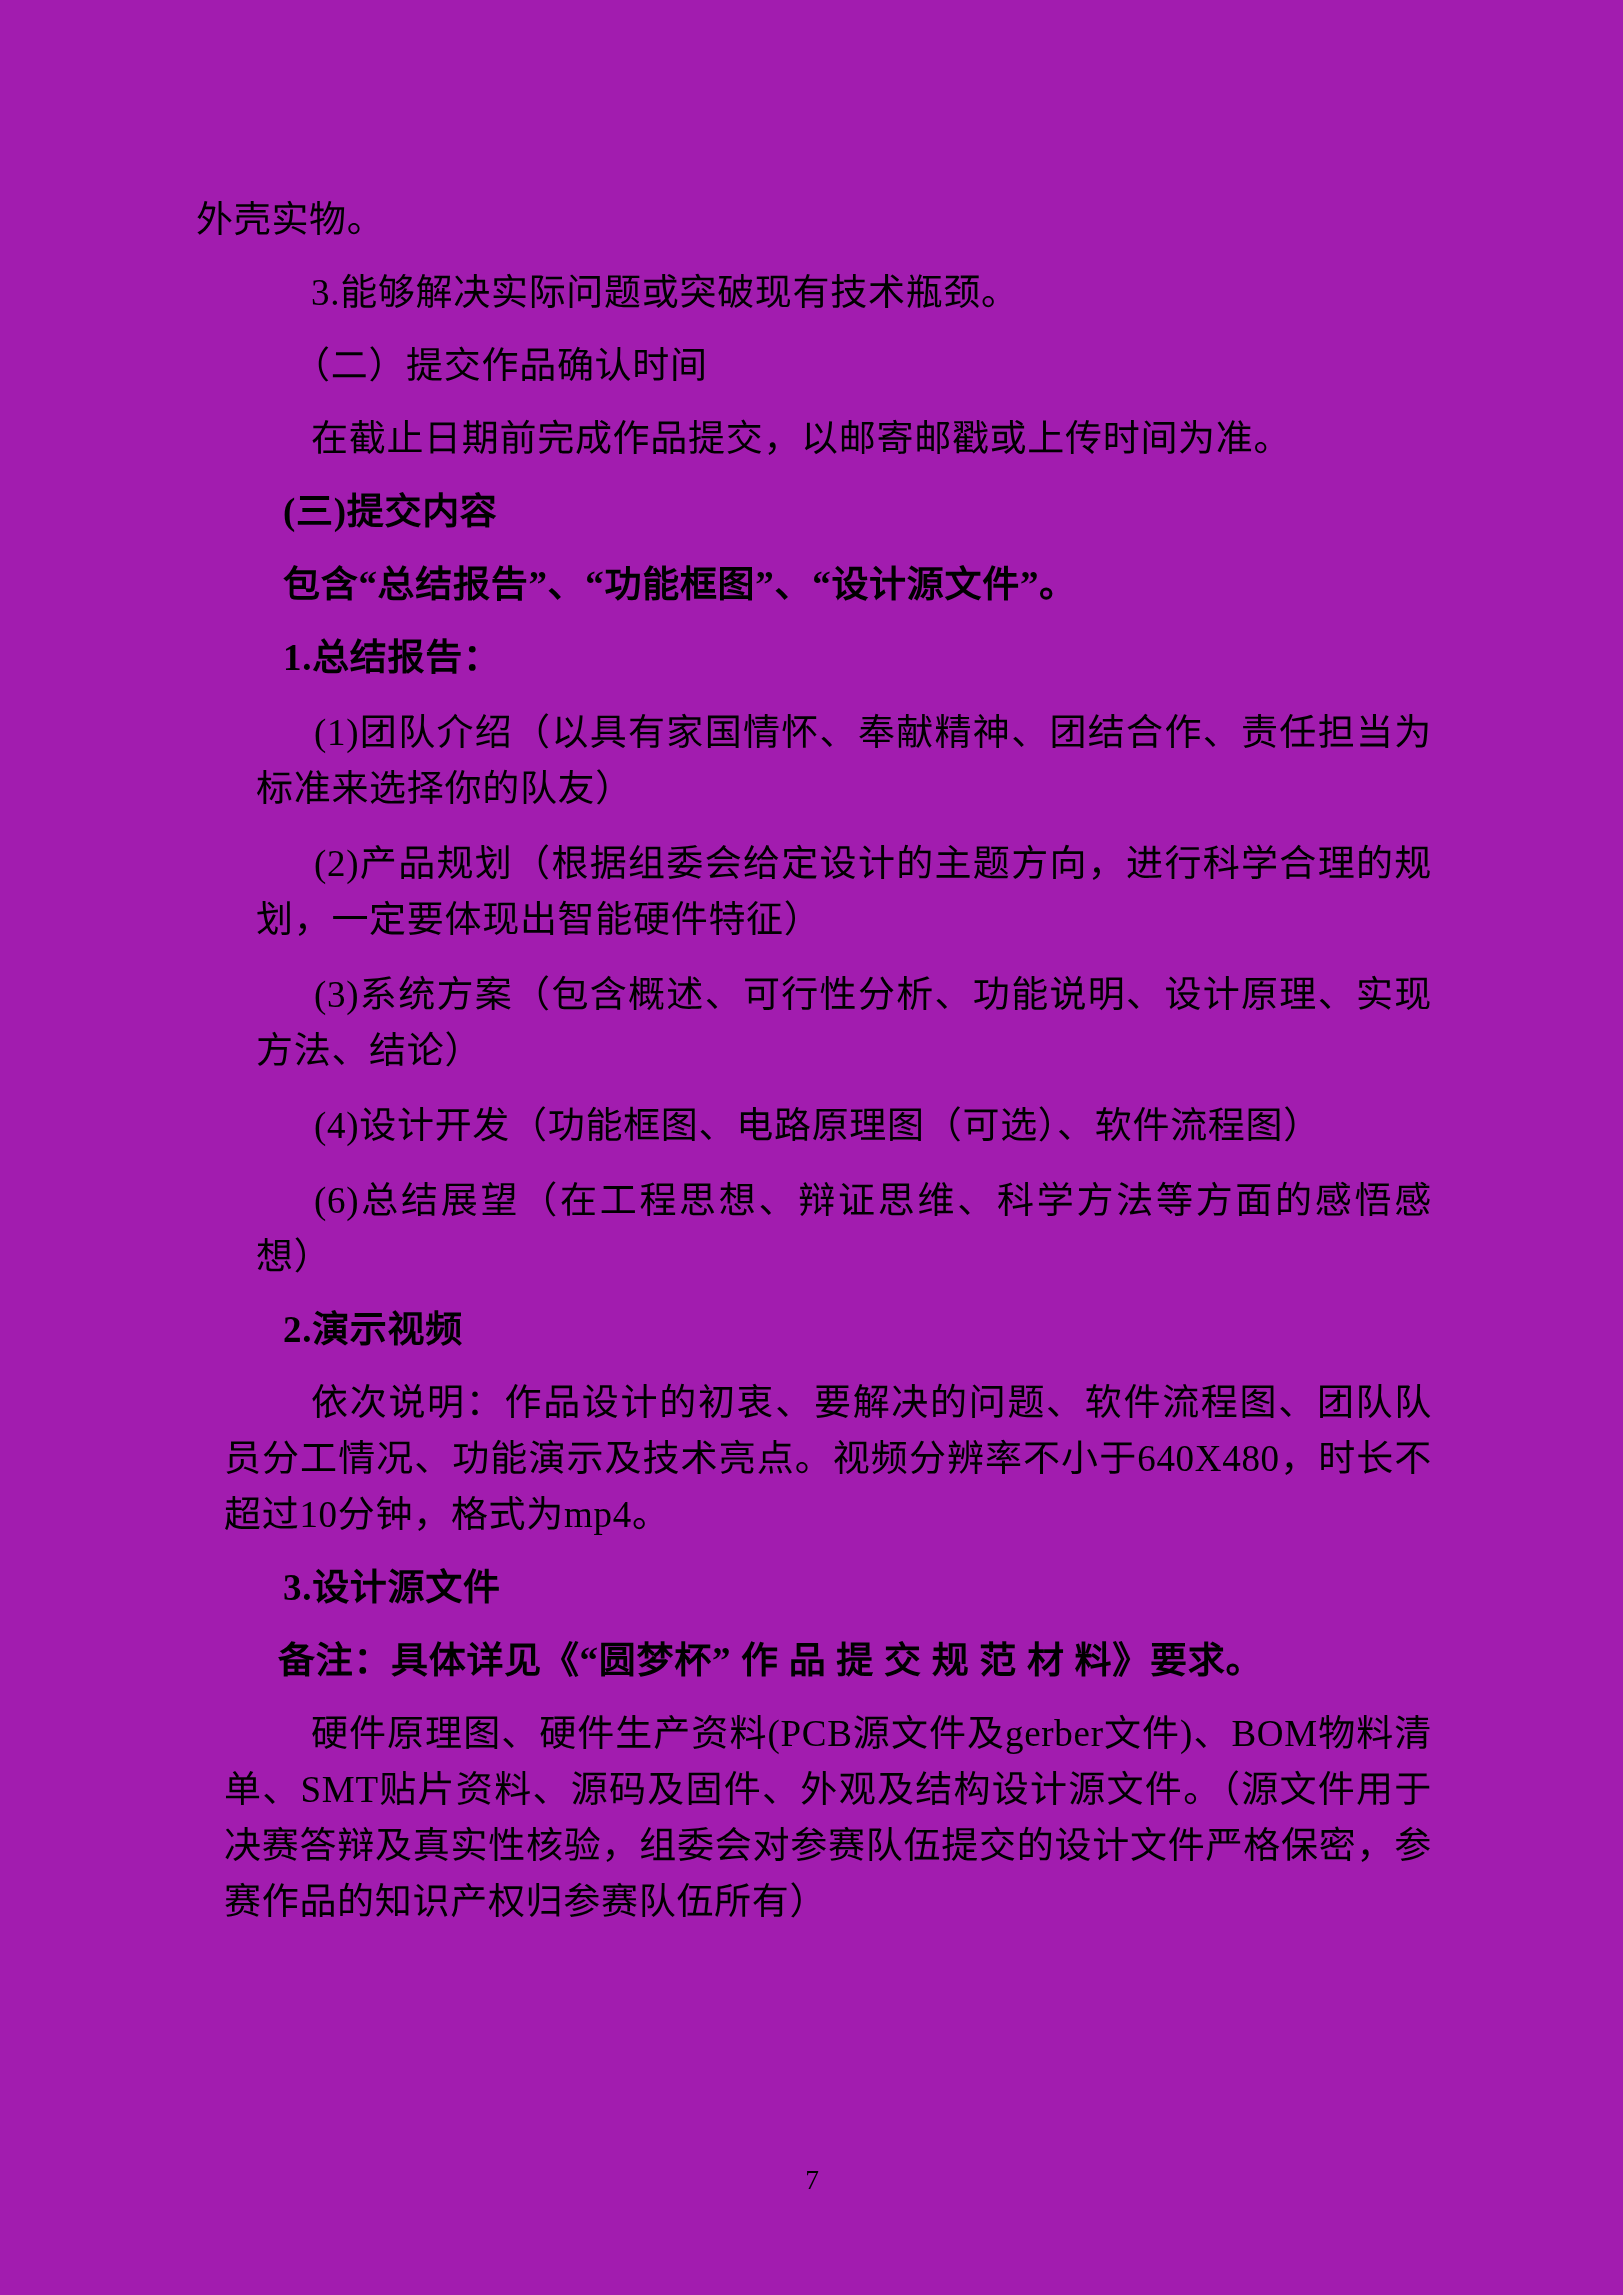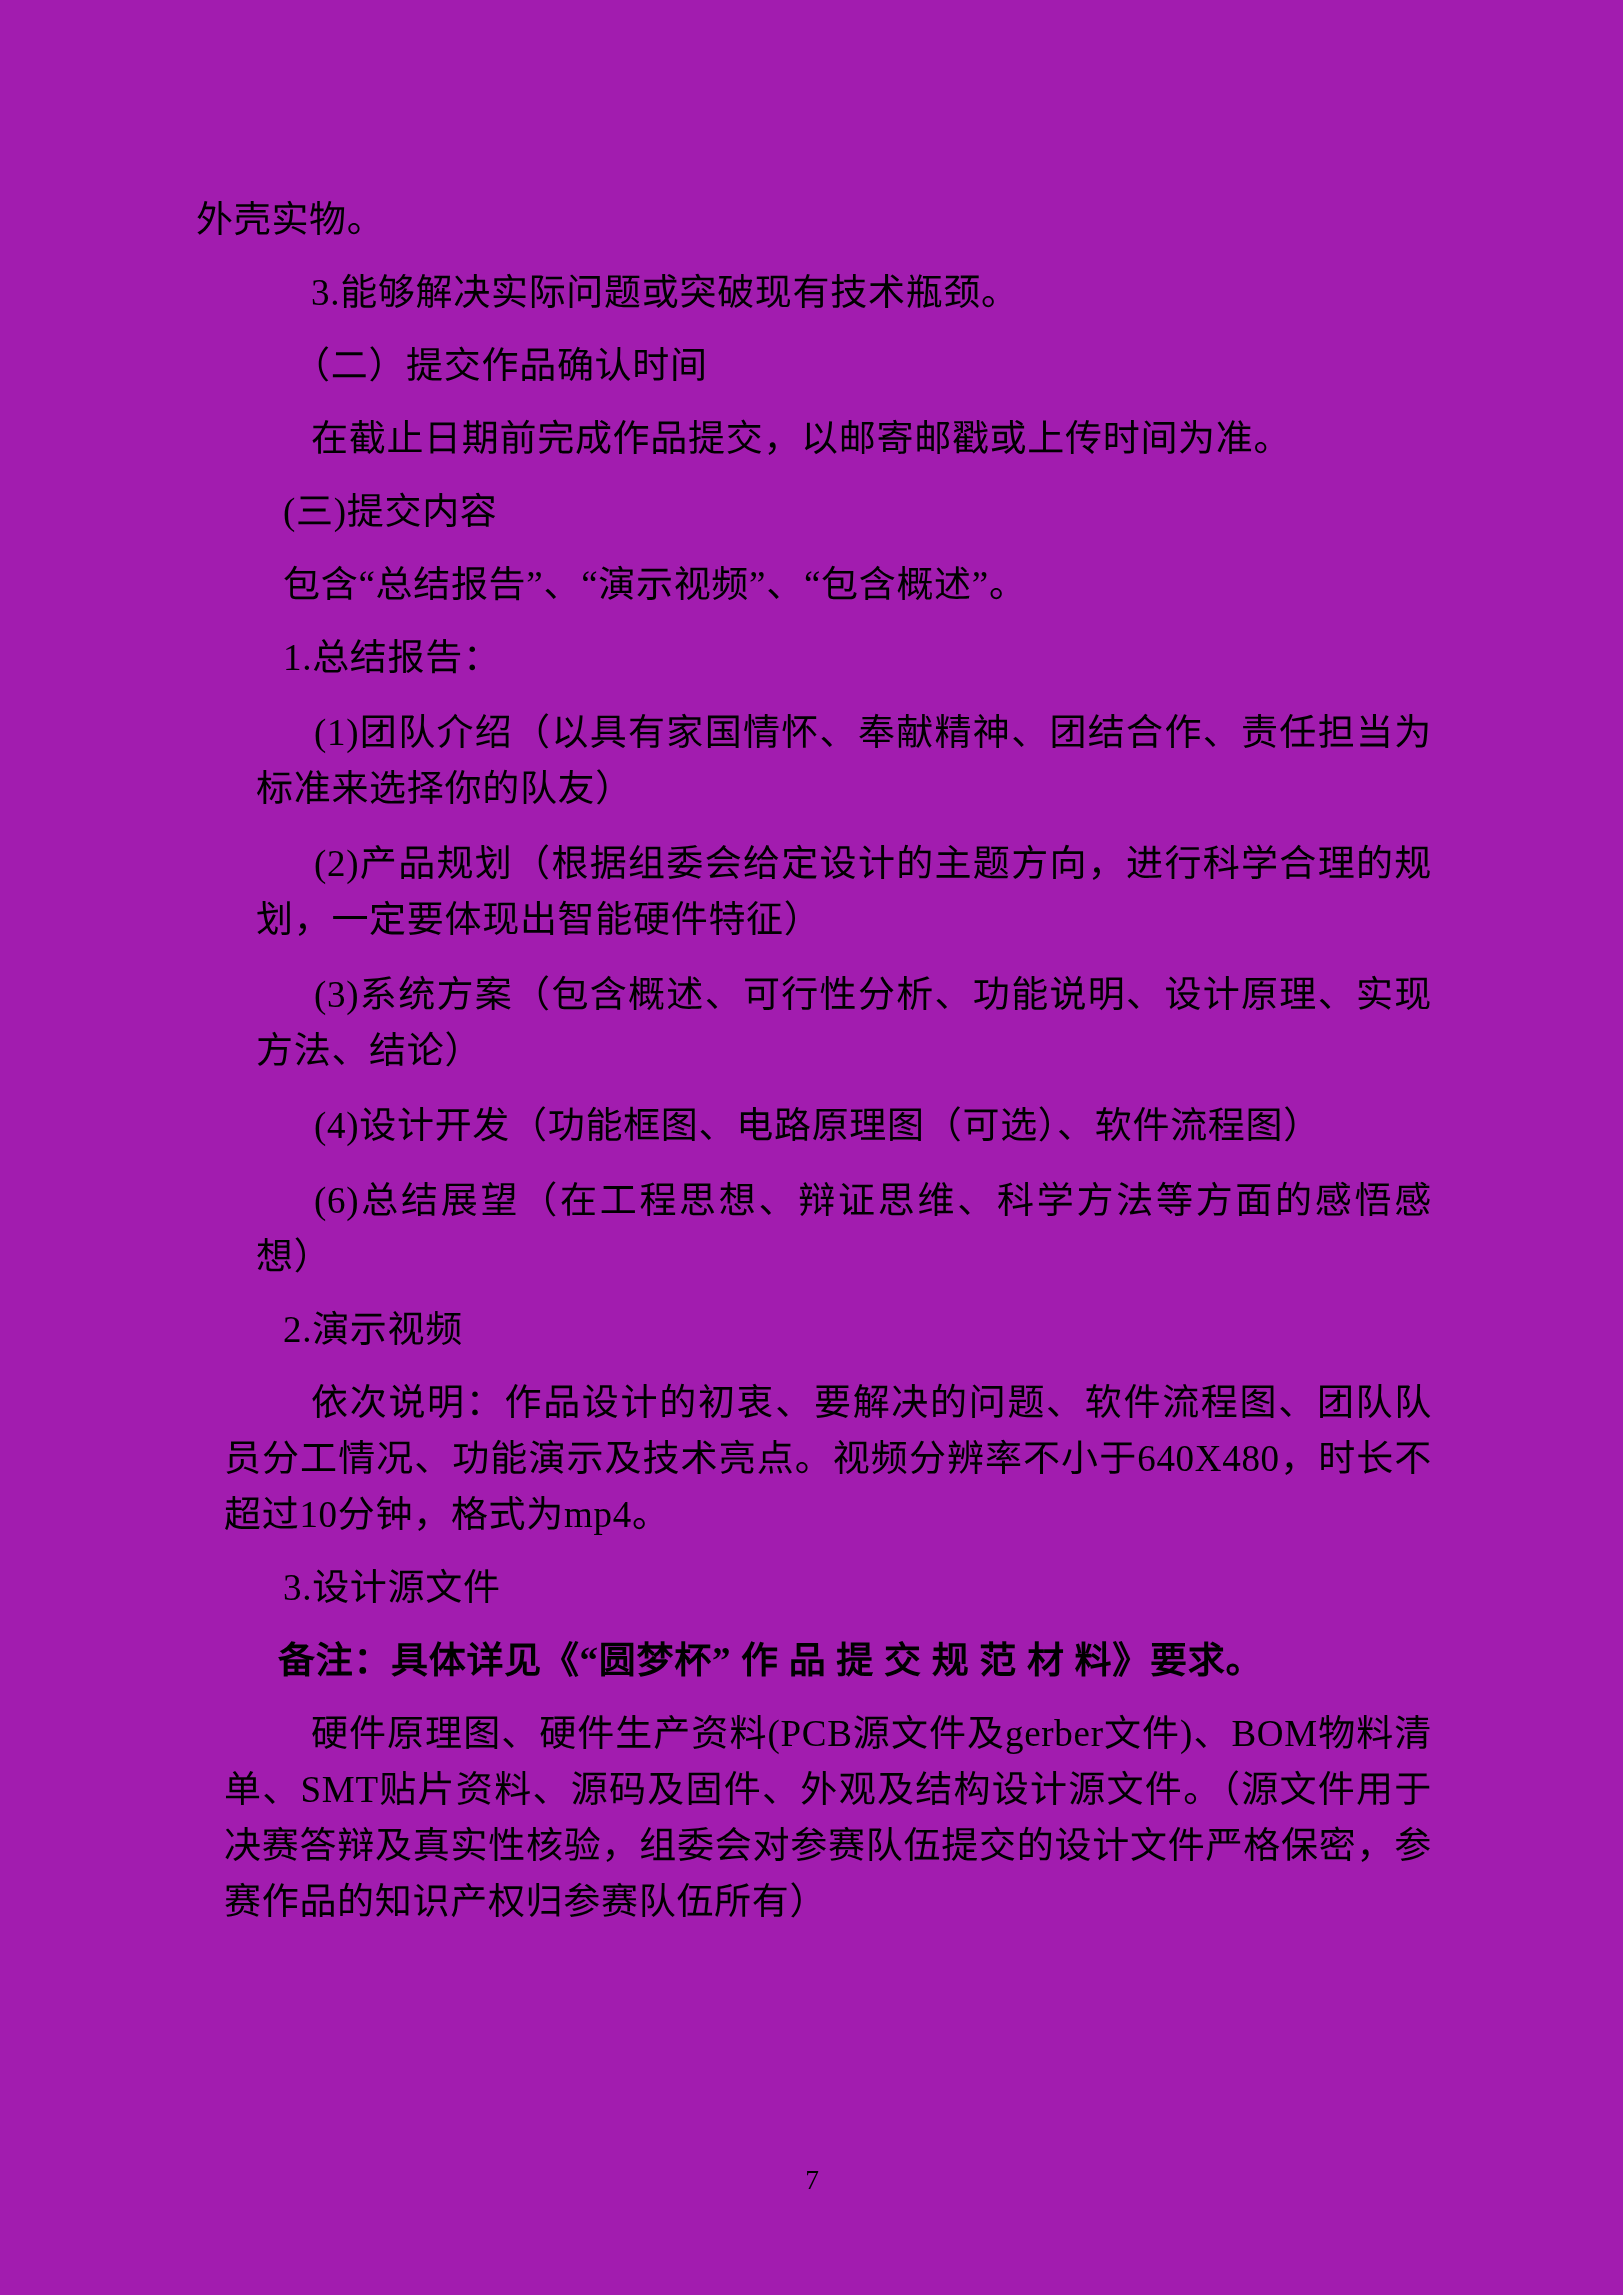--- a/index.html
+++ b/index.html
@@ -29,21 +29,21 @@
   .blk {
     margin: 0 0 17px 0;
     padding: 0;
     font-weight: normal;
     font-size: 37px;
     line-height: 56px;
   }
   
   .ind  { text-indent: 87px; margin-left: 28px; }
   
-  .hd   { font-weight: normal; text-indent: 87px; }
+  .hd   { font-weight: bold; text-indent: 87px; }
   
   .hd-wide { font-weight: normal; text-indent: 97px; }
   
   .sub  { padding-left: 60px; text-indent: 58px; margin-top: 19px; }
   
   .note { font-weight: bold; text-indent: 82px; }
   .pageno {
     position: absolute;
     left: 0;
     right: 0;
@@ -58,21 +58,21 @@
 <body>
 
 <div class="page">
   <div class="doc">
 
     <p class="blk">外壳实物。</p>
     <p class="blk ind">3.能够解决实际问题或突破现有技术瓶颈。</p>
     <h2 class="blk hd-wide">（二）提交作品确认时间</h2>
     <p class="blk ind">在截止日期前完成作品提交，以邮寄邮戳或上传时间为准。</p>
     <h2 class="blk hd">(三)提交内容</h2>
-    <p class="blk hd">包含“总结报告”、“演示视频”、“包含概述”。</p>
+    <p class="blk hd">包含“总结报告”、“功能框图”、“设计源文件”。</p>
     <h3 class="blk hd">1.总结报告：</h3>
 
     <p class="blk sub">(1)团队介绍（以具有家国情怀、奉献精神、团结合作、责任担当为标准来选择你的队友）</p>
     <p class="blk sub">(2)产品规划（根据组委会给定设计的主题方向，进行科学合理的规划，一定要体现出智能硬件特征）</p>
     <p class="blk sub">(3)系统方案（包含概述、可行性分析、功能说明、设计原理、实现方法、结论）</p>
     <p class="blk sub">(4)设计开发（功能框图、电路原理图（可选）、软件流程图）</p>
     <p class="blk sub">(6)总结展望（在工程思想、辩证思维、科学方法等方面的感悟感想）</p>
 
     <h3 class="blk hd">2.演示视频</h3>
     <p class="blk ind">依次说明：作品设计的初衷、要解决的问题、软件流程图、团队队员分工情况、功能演示及技术亮点。视频分辨率不小于640X480，时长不超过10分钟，格式为mp4。</p>

